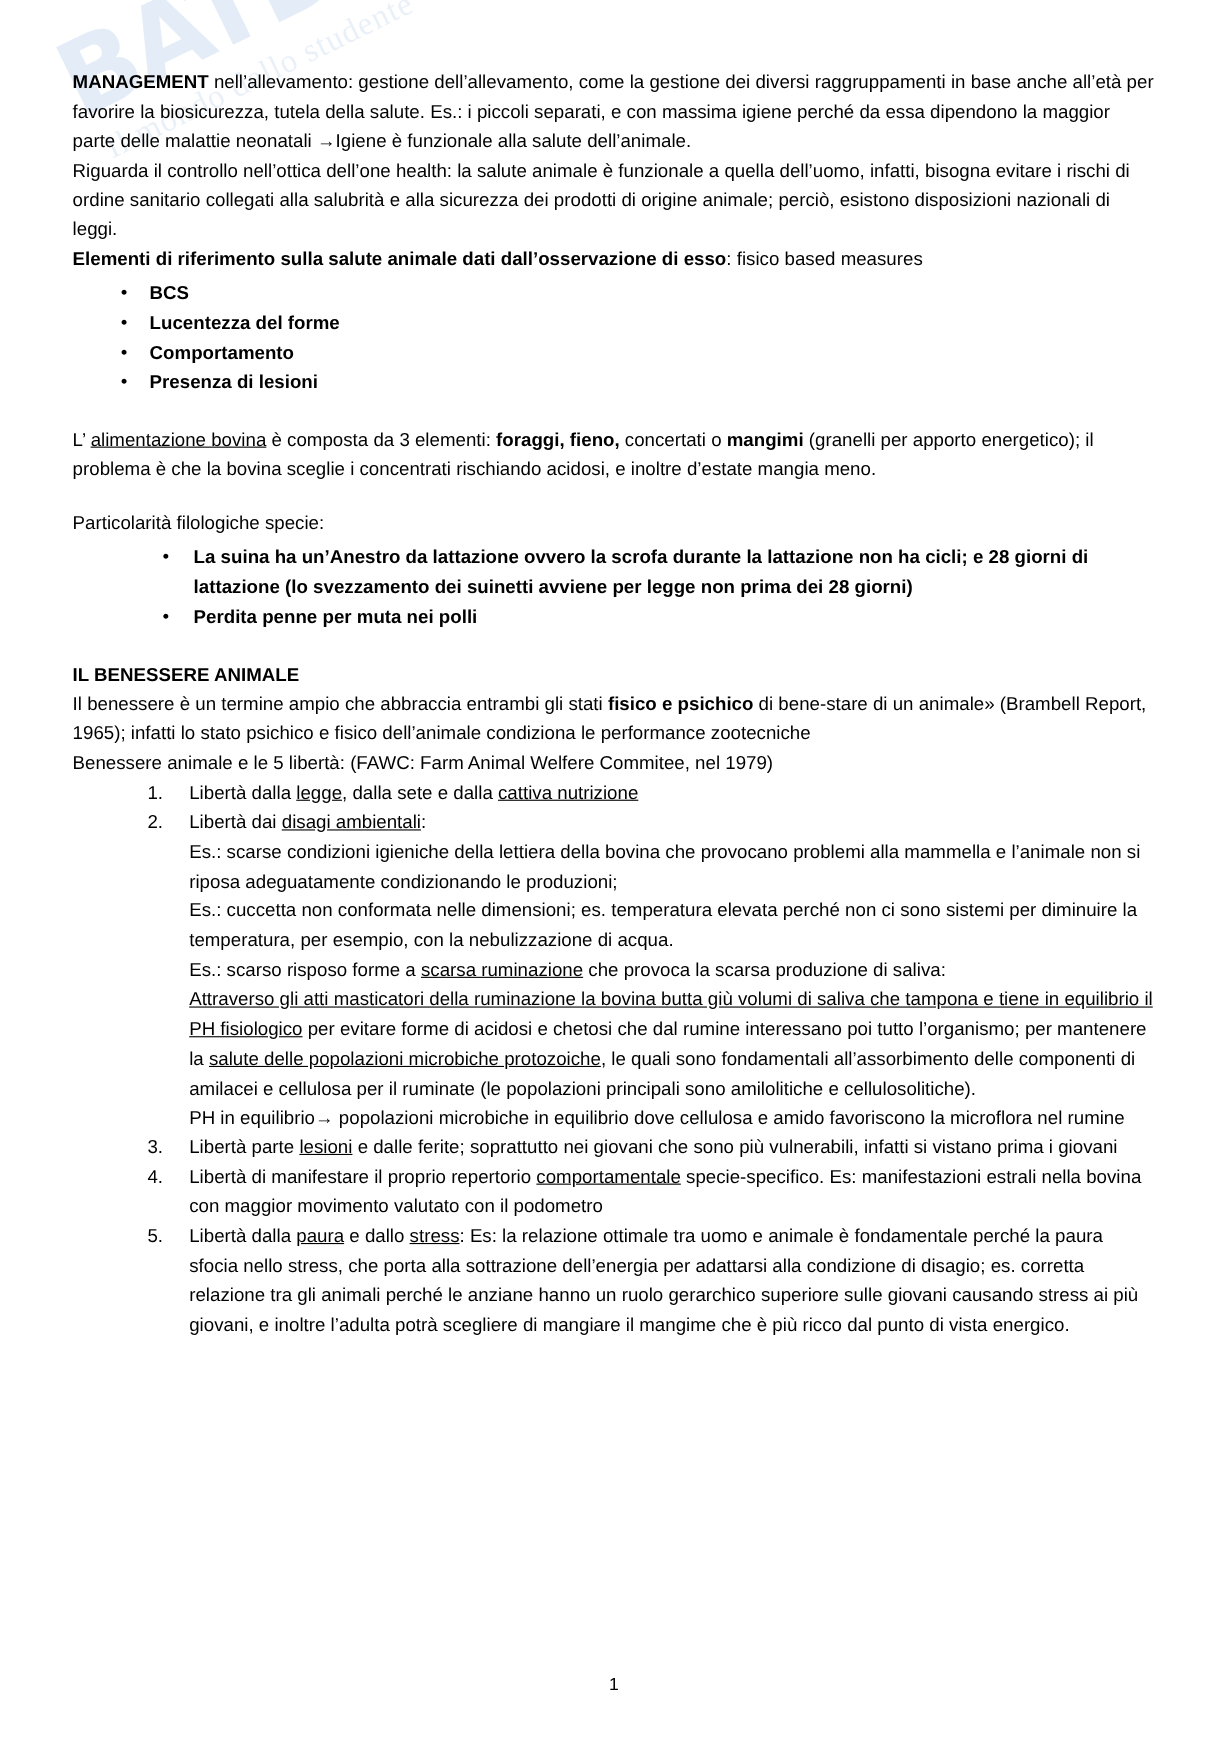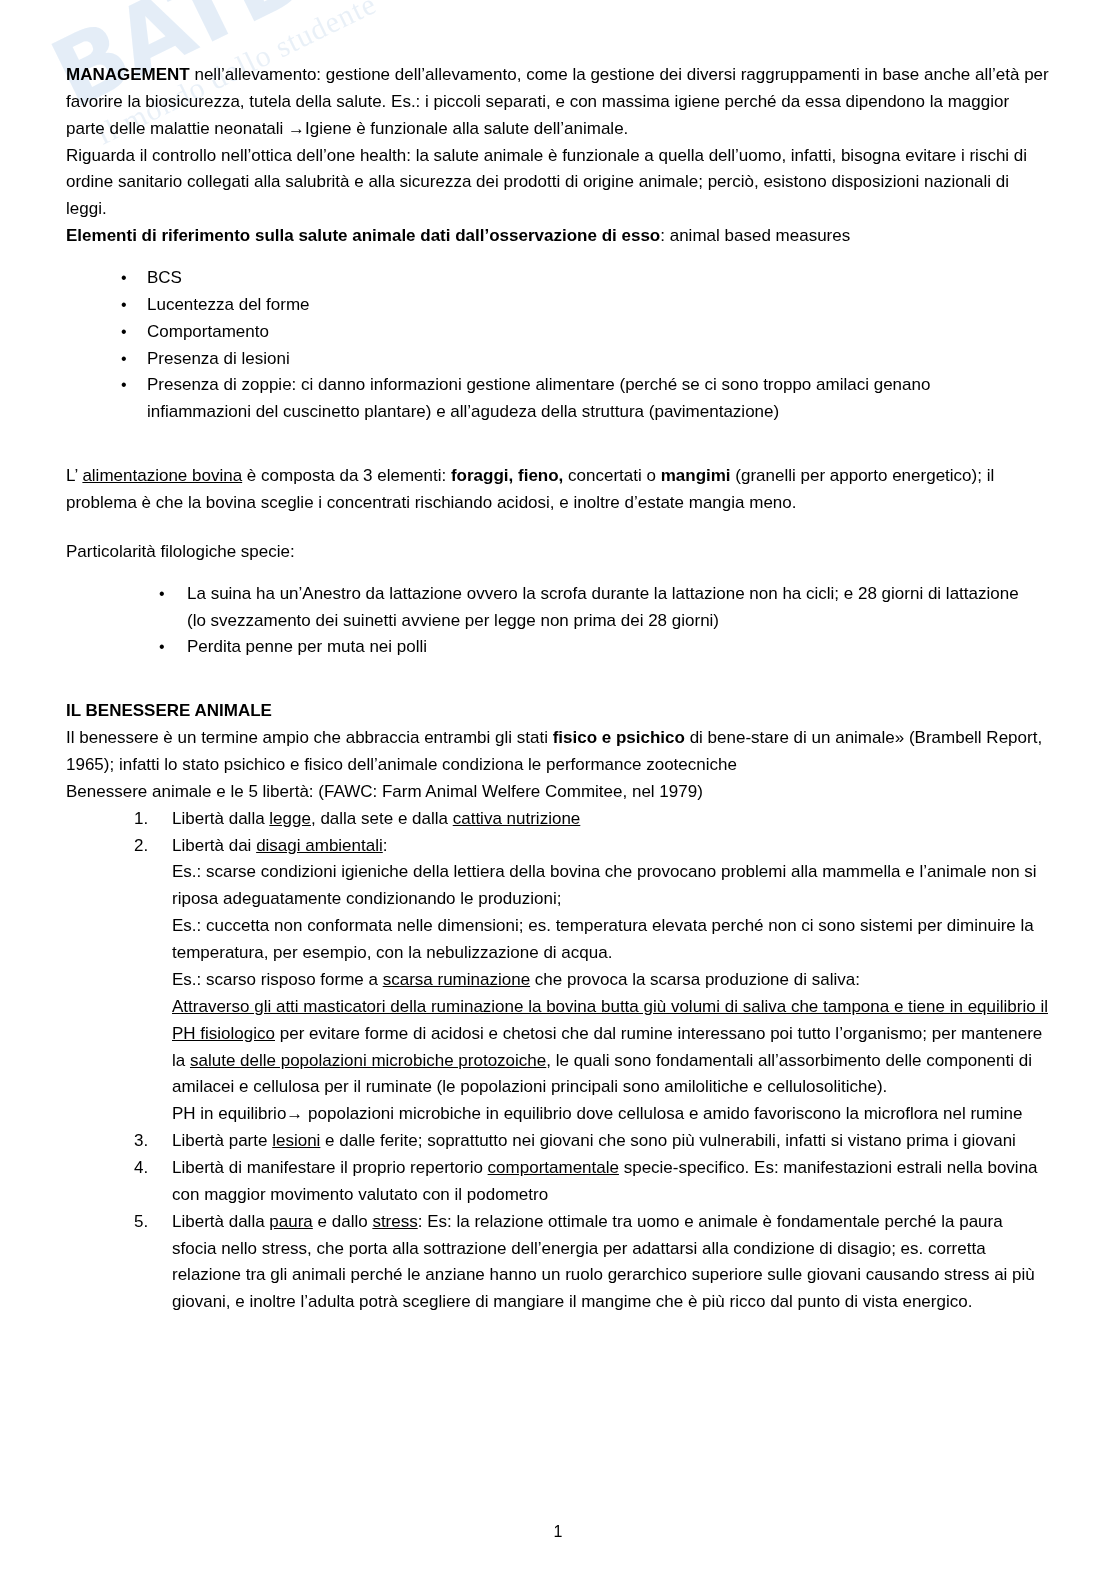--- a/index.html
+++ b/index.html
@@ -58,22 +58,23 @@
   }
   p {
     margin: 0;
   }
   .b { font-weight: bold; }
   .u { text-decoration: underline; margin-top: 48px; }
   .spacer { height: 22px; }
 
   ul.bullets {
     list-style: none;
-    margin: 15px;
+    margin: 4px;
     padding: 0;
+    font-weight: bold;
   }
   ul.bullets > li {
     position: relative;
     padding-left: 66px;
     margin: 0;
   }
   ul.bullets > li::before {
     content: "•";
     position: absolute;
     left: 40px;
@@ -125,28 +126,27 @@
     <div class="wm-big">BATDBATD</div>
     <div class="wm-small">Il mondo dello studente</div>
   </div>
 
   <div class="content">
 
     <p><span class="b">MANAGEMENT</span><span> nell’allevamento: gestione dell’allevamento, come la gestione dei diversi raggruppamenti in base anche all’età per favorire la biosicurezza, tutela della salute. Es.: i piccoli separati, e con massima igiene perché da essa dipendono la maggior parte delle malattie neonatali →Igiene è funzionale alla salute dell’animale.</span></p>
 
     <p>Riguarda il controllo nell’ottica dell’one health: la salute animale è funzionale a quella dell’uomo, infatti, bisogna evitare i rischi di ordine sanitario collegati alla salubrità e alla sicurezza dei prodotti di origine animale; perciò, esistono disposizioni nazionali di leggi.</p>
 
-    <p><span class="b">Elementi di riferimento sulla salute animale dati dall’osservazione di esso</span><span>: animal based measures</span></p>
+    <p><span class="b">Elementi di riferimento sulla salute animale dati dall’osservazione di esso</span><span>: fisico based measures</span></p>
 
     <ul class="bullets">
       <li><span>BCS</span></li>
       <li><span>Lucentezza del forme</span></li>
       <li><span>Comportamento</span></li>
       <li><span>Presenza di lesioni</span></li>
-      <li><span>Presenza di zoppie: ci danno informazioni gestione alimentare (perché se ci sono troppo amilaci genano infiammazioni del cuscinetto plantare) e all’agudeza della struttura (pavimentazione)</span></li>
     </ul>
 
     <div class="spacer"></div>
 
     <p><span>L’ </span><span class="u">alimentazione bovina</span><span> è composta da 3 elementi: </span><span class="b">foraggi, fieno,</span><span> concertati o </span><span class="b">mangimi</span><span> (granelli per apporto energetico); il problema è che la bovina sceglie i concentrati rischiando acidosi, e inoltre d’estate mangia meno.</span></p>
 
     <div class="spacer"></div>
 
     <p>Particolarità filologiche specie:</p>
 

